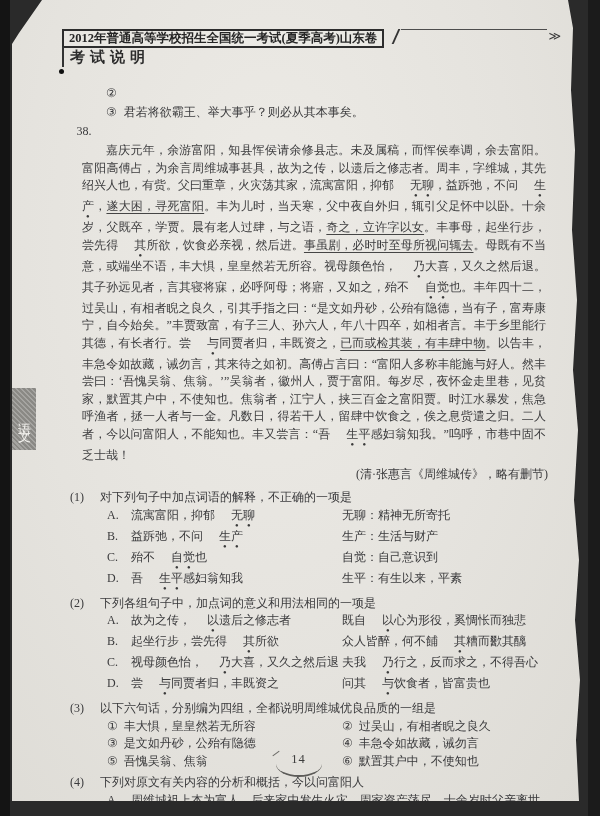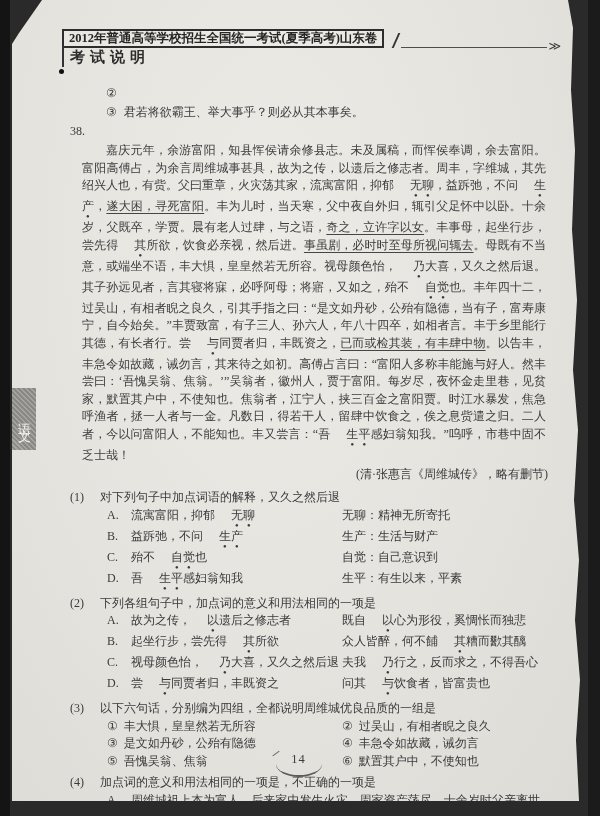--- a/index.html
+++ b/index.html
@@ -9,38 +9,38 @@
          background:linear-gradient(90deg,#141414 0 10px,#2a2a2a 10px 588px,#1b1b1b 588px 100%);}
   
   .paper{position:absolute;left:12px;top:0;width:573px;height:801px;
          background:radial-gradient(ellipse at 45% 30%, #edebe6 0%, #e5e3de 55%, #dddbd5 100%);
          clip-path:polygon(30px 0px,556px 0px,561px 28px,559px 90px,563px 150px,560px 230px,
                            565px 300px,561px 370px,566px 430px,562px 500px,567px 560px,
                            563px 620px,568px 680px,564px 740px,567px 801px,
                            0px 801px,0px 44px,7px 33px);
          color:#3a3a3c;font-size:12px;}
   
-  .masthead{position:absolute;left:50px;top:29px;right:26px;display:flex;align-items:flex-end;}
+  .masthead{position:absolute;left:50px;top:29px;right:26px;display:flex;align-items:flex-start;}
   .title-box{border:2px solid #2d2d2d;padding:0 5px;font-weight:bold;font-size:12.5px;
              line-height:15px;color:#262626;white-space:nowrap;background:rgba(255,255,255,0.12);}
   .slash{width:8px;height:15px;border-right:2px solid #333;transform:skewX(-24deg);
          margin-left:3px;flex:none;}
   .rule{flex:1;height:0;border-bottom:1.5px solid #4d4d4d;margin-left:4px;}
   .arrow-end{font-size:12px;color:#3a3a3a;margin-bottom:-6px;margin-left:1px;letter-spacing:-2px;}
   
   .section-title{position:absolute;left:50px;top:47px;font-weight:bold;font-size:15px;
                  letter-spacing:5px;color:#2c2c2c;border-left:2px solid #333;padding-left:6px;
                  font-family:Liberation Serif, serif;line-height:20px;}
   .ink-dot{position:absolute;left:47px;top:69px;width:5px;height:5px;background:#101010;border-radius:50%;}
   
   .content{position:absolute;left:58px;top:84px;width:482px;line-height:17.6px;}
   .intro{display:flex;margin-left:36px;line-height:19px;}
   .intro .lbl{flex:none;margin-right:7px;}
   .q38{display:flex;line-height:19px;}
-  .q38 .num{flex:none;width:28px;}
+  .q38 .num{flex:none;width:28px;text-align:center;}
   .passage{margin:1px 6px 0 12px;text-align:justify;text-indent:2em;line-height:17.5px;
            color:#3c3c3e;}
   .seg-u{text-decoration:underline;text-decoration-thickness:1px;text-underline-offset:3px;
          text-decoration-color:#454545;}
   .seg-dot{-webkit-text-emphasis:filled circle #3a3a3a;-webkit-text-emphasis-position:under right;
            text-emphasis:filled circle #3a3a3a;text-emphasis-position:under right;margin-left:16px;}
   .attribution{text-align:right;margin-right:4px;line-height:16px;margin-top:2px;}
   .qblock{margin-top:7px;line-height:17.5px;}
   .qblock + .qblock{margin-top:4px;}
   .q-stem{display:flex;}
@@ -103,21 +103,21 @@
       <div class="q38">
         <span class="num">38.</span>
       </div>
 
       <div class="passage"><span>嘉庆元年，余游富阳，知县恽侯请余修县志。未及属稿，而恽侯奉调，余去富阳。富阳高傅占，为余言周维城事甚具，故为之传，以遗后之修志者。周丰，字维城，其先绍兴人也，有赀。父曰重章，火灾荡其家，流寓富阳，抑郁</span><span class="seg-dot">无聊</span><span>，益跅弛，不问</span><span class="seg-dot">生产</span><span>，</span><span class="seg-u">遂大困，寻死富阳</span><span>。丰为儿时，当天寒，父中夜自外归，辄引父足怀中以卧。十余岁，父既卒，学贾。晨有老人过肆，与之语，</span><span class="seg-u">奇之，立许字以女</span><span>。丰事母，起坐行步，尝先得</span><span class="seg-dot">其</span><span>所欲，饮食必亲视，然后进。</span><span class="seg-u">事虽剧，必时时至母所视问辄去</span><span>。母既有不当意，或端坐不语，丰大惧，皇皇然若无所容。视母颜色怡，</span><span class="seg-dot">乃</span><span>大喜，又久之然后退。其子孙远见者，言其寝将寐，必呼阿母；将寤，又如之，殆不</span><span class="seg-dot">自觉</span><span>也。丰年四十二，过吴山，有相者睨之良久，引其手指之曰：“是文如丹砂，公殆有隐德，当有子，富寿康宁，自今始矣。”丰贾致富，有子三人、孙六人，年八十四卒，如相者言。丰于乡里能行其德，有长者行。尝</span><span class="seg-dot">与</span><span>同贾者归，丰既资之，</span><span class="seg-u">已而或检其装，有丰肆中物</span><span>。以告丰，丰急令如故藏，诫勿言，其来待之如初。高傅占言曰：“富阳人多称丰能施与好人。然丰尝曰：‘吾愧吴翁、焦翁。’”吴翁者，徽州人，贾于富阳。每岁尽，夜怀金走里巷，见贫家，默置其户中，不使知也。焦翁者，江宁人，挟三百金之富阳贾。时江水暴发，焦急呼渔者，拯一人者与一金。凡数日，得若干人，留肆中饮食之，俟之息赀遣之归。二人者，今以问富阳人，不能知也。丰又尝言：“吾</span><span class="seg-dot">生平</span><span>感妇翁知我。”呜呼，市巷中固不乏士哉！</span></div>
       <div class="attribution">(清·张惠言《周维城传》，略有删节)</div>
 
       <div class="qblock">
         <div class="q-stem">
           <span class="num">(1)</span>
-          <span>对下列句子中加点词语的解释，又久之然后退</span>
+          <span>对下列句子中加点词语的解释，不正确的一项是</span>
         </div>
         <div class="opt">
           <span class="lbl">A.</span>
           <span class="left"><span>流寓富阳，抑郁</span><span class="seg-dot">无聊</span></span>
           <span class="right">无聊：精神无所寄托</span>
         </div>
         <div class="opt">
           <span class="lbl">B.</span>
           <span class="left"><span>益跅弛，不问</span><span class="seg-dot">生产</span></span>
           <span class="right">生产：生活与财产</span>
@@ -194,21 +194,21 @@
           <span class="cell r">
             <span class="lbl">⑥</span>
             <span>默置其户中，不使知也</span>
           </span>
         </div>
       </div>
 
       <div class="qblock">
         <div class="q-stem">
           <span class="num">(4)</span>
-          <span>加点词的意义和用法相同的一项是，不正确的一项是</span>
+          <span>下列对原文有关内容的分析和概括，今以问富阳人</span>
         </div>
         <div class="opt4">
           <span class="lbl">A.</span>
           <span class="txt">周维城祖上本为富人，后来家中发生火灾，周家资产荡尽。十余岁时父亲离世，他开始学习经商，并因经商而致富。</span>
         </div>
 
       </div>
 
     </div>
 

